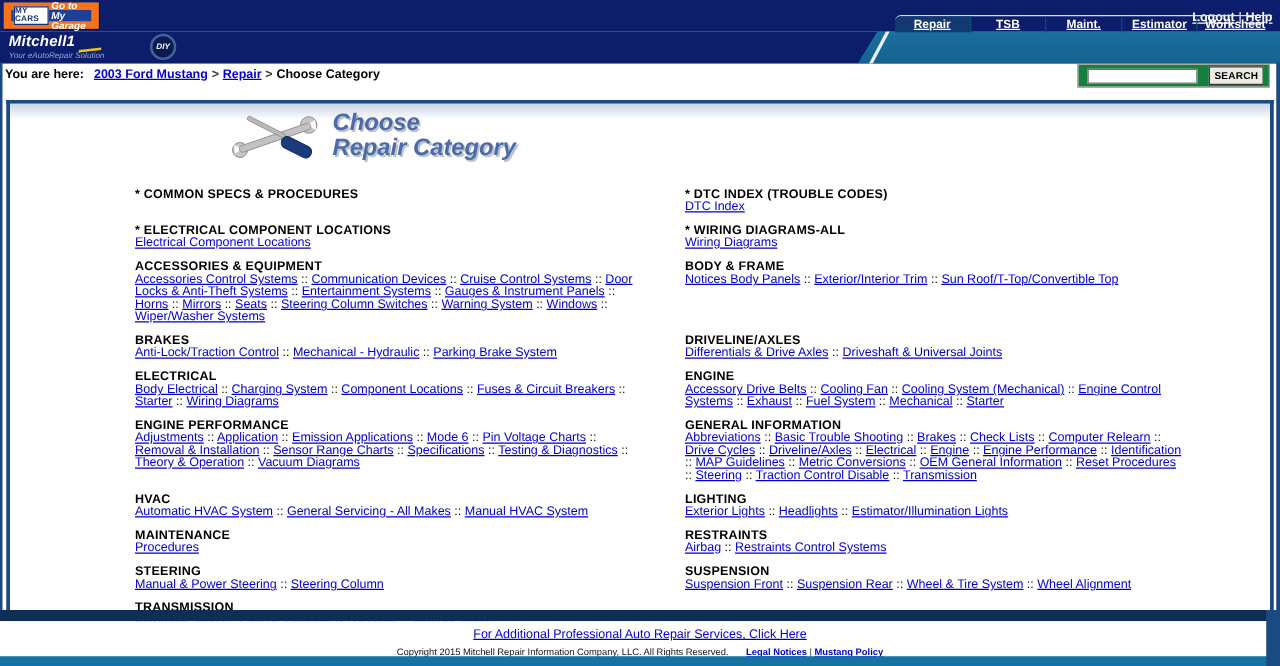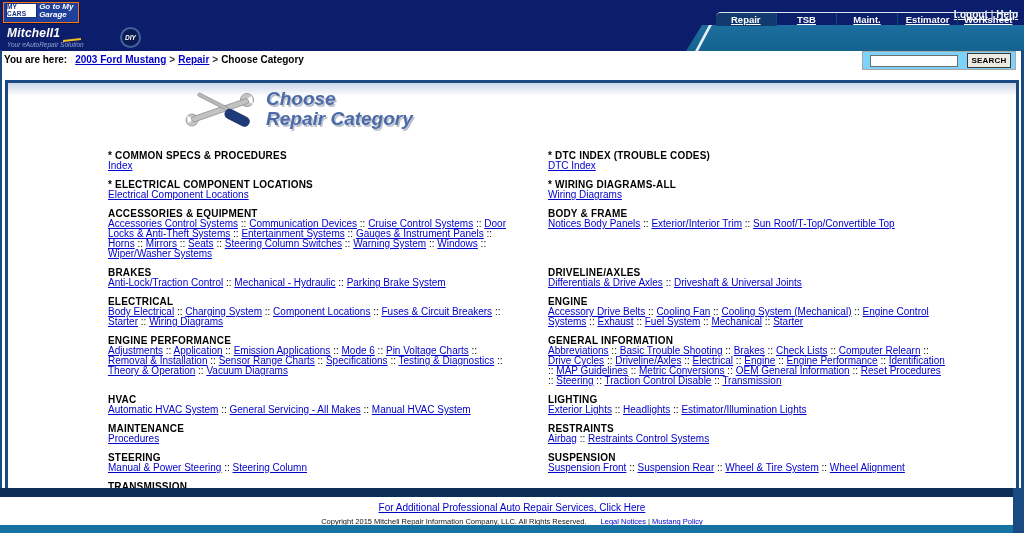--- a/index.html
+++ b/index.html
@@ -3,21 +3,21 @@
 <meta charset="utf-8">
 <style>
   * { margin:0; padding:0; box-sizing:border-box; }
   html,body { width:1024px; height:533px; overflow:hidden; background:#fff;
               font-family:"Liberation Sans", sans-serif; }
   #page { position:relative; width:1024px; height:533px; background:#fff; }
 
   
   .topbar { position:absolute; left:0; top:0; width:1024px; height:25px; background:#0c1d6b; }
   .mycars { position:absolute; left:3px; top:2px; width:76px; height:21px; background:#1f409a;
-            border:1px solid #f97316; box-shadow:1px 1px 0 #00000055; display:flex; cursor:pointer; }
+            border:6px solid #f97316; box-shadow:1px 1px 0 #00000055; display:flex; align-items:center; cursor:pointer; }
   .plate { width:32px; height:15px; margin:0 2px 0 2px; background:#fff; border:1px solid #16317e;
            display:flex; flex-direction:column; align-items:center; justify-content:flex-end; }
   .plate-top { width:26px; height:3px; background:linear-gradient(90deg,#9db0d8,#d9e1f2,#9db0d8); margin-bottom:1px; }
   .plate-txt { font-size:6.5px; font-weight:bold; color:#16317e; line-height:7px; letter-spacing:.2px; }
   .mycars-label { color:#fff; font-style:italic; font-weight:bold; font-size:8px; line-height:8px; width:40px; }
   .top-links { position:absolute; right:6px; top:4px; text-align:right; }
   .top-links a { color:#fff; font-weight:bold; font-size:10px; text-decoration:underline; cursor:pointer; }
   .top-links .sep { color:#fff; font-size:10px; margin:0 3px; }
   .version { color:#c9d3f2; font-size:8px; margin-top:1px; }
 
@@ -42,21 +42,21 @@
   .tab:last-child { border-right:none; }
   .tab.active { background:#123a6e; }
 
   
   .crumbbar { position:absolute; left:0; top:51px; width:1024px; height:18px; background:#fff; }
   .crumbs { position:absolute; left:4px; top:3px; font-size:10px; color:#000; font-weight:bold; white-space:nowrap; }
   .crumb-prefix { margin-right:8px; }
   .bc-link { color:#0000cc; text-decoration:underline; font-weight:bold; cursor:pointer; }
   .bsep { color:#333; margin:0 3px; }
   .search-panel { position:absolute; left:862px; top:51px; width:154px; height:19px;
-                  background:#7dd3fc; border:1px solid #a9a9a1; }
+                  background:#15803d; border:1px solid #a9a9a1; }
   .search-input { position:absolute; left:7px; top:3px; width:88px; height:12px; border:1px solid #6e6e6e;
                   font-size:9px; padding:0 2px; font-family:"Liberation Sans",sans-serif; }
   .search-btn { position:absolute; right:4px; top:1px; width:44px; height:15px; background:#eceae3;
                 border:1px solid #3c3c3c; font-size:8px; font-weight:bold; color:#000;
                 font-family:"Liberation Sans",sans-serif; line-height:11px; cursor:pointer; letter-spacing:.2px; }
 
   
   .left-frame  { position:absolute; left:0; top:50px; width:2px; height:446px; background:#1a4a82; }
   .right-frame { position:absolute; left:1021px; top:50px; width:3px; height:446px; background:#1a4a82; }
   .corner-block{ position:absolute; left:1013px; top:488px; width:11px; height:45px; background:#1a4a82; z-index:5; }
@@ -78,21 +78,21 @@
   .cat-heading { font-size:10px; font-weight:bold; color:#000; line-height:10px; letter-spacing:.2px; }
   .cat-links { font-size:10px; line-height:10px; color:#000; }
   .cat-link { color:#0000cc; text-decoration:underline; cursor:pointer; }
   .lsep { color:#000; }
 
   
   .divider-bar { position:absolute; left:0; top:488px; width:1024px; height:9px; background:#0f2e57; }
   .footer { position:absolute; left:0; top:497px; width:1024px; height:29px; background:#fff; text-align:center; }
   .promo a { font-size:10px; color:#0000cc; text-decoration:underline; cursor:pointer; }
   .copy-row { font-size:7.5px; color:#111; margin-top:2px; }
-  .copy-row .flink { color:#0000cc; text-decoration:underline; font-weight:normal; cursor:pointer; }
+  .copy-row .flink { color:#0000cc; text-decoration:underline; font-weight:bold; cursor:pointer; }
   .copy-row .fsep { color:#333; margin:0 2px; }
   .copy-gap { display:inline-block; width:14px; }
   .top-link { font-size:10px; font-weight:bold; }
   .top-link a { color:#0000cc; text-decoration:underline; cursor:pointer; }
   .teal-strip { position:absolute; left:0; top:525px; width:1024px; height:8px; background:#1572a3; }
 </style>
 </head>
 <body>
 
 <div id="page">
@@ -161,21 +161,20 @@
         <rect x="40" y="24" width="26" height="9.5" rx="4.5" fill="#1d3a7a" stroke="#122a5e" stroke-width="0.8" transform="rotate(27 53 29)"></rect>
       </svg>
       <div class="title">
         <div>Choose</div>
         <div>Repair Category</div>
       </div>
     </div>
     <div class="categories" id="categories">
         <div class="cat-cell left">
           <div class="cat-heading">* COMMON SPECS &amp; PROCEDURES</div>
-          <div class="cat-links"><a class="cat-link">Index</a></div>
         </div>
         <div class="cat-cell right">
           <div class="cat-heading">* DTC INDEX (TROUBLE CODES)</div>
           <div class="cat-links"><a class="cat-link">DTC Index</a></div>
         </div>
         <div class="cat-cell left">
           <div class="cat-heading">* ELECTRICAL COMPONENT LOCATIONS</div>
           <div class="cat-links"><a class="cat-link">Electrical Component Locations</a></div>
         </div>
         <div class="cat-cell right">

